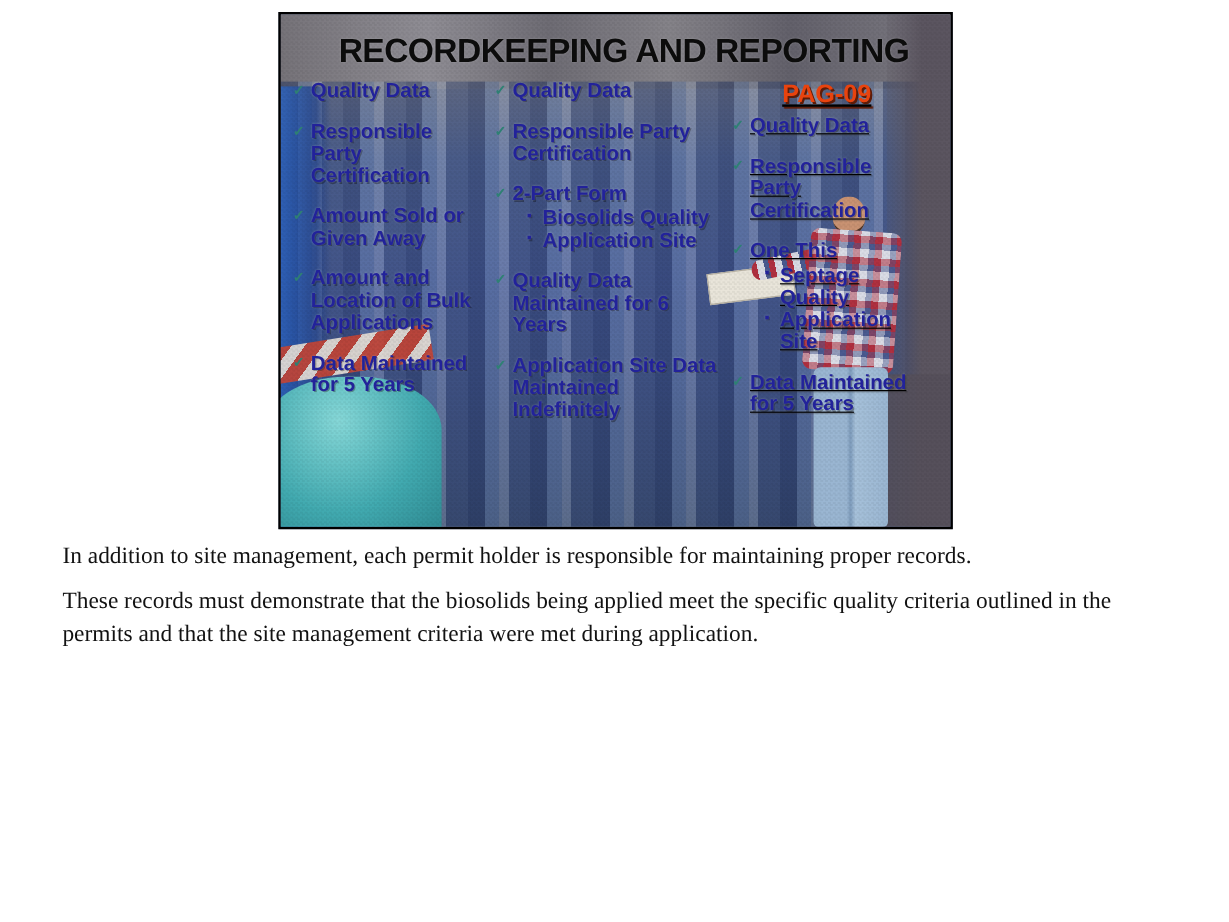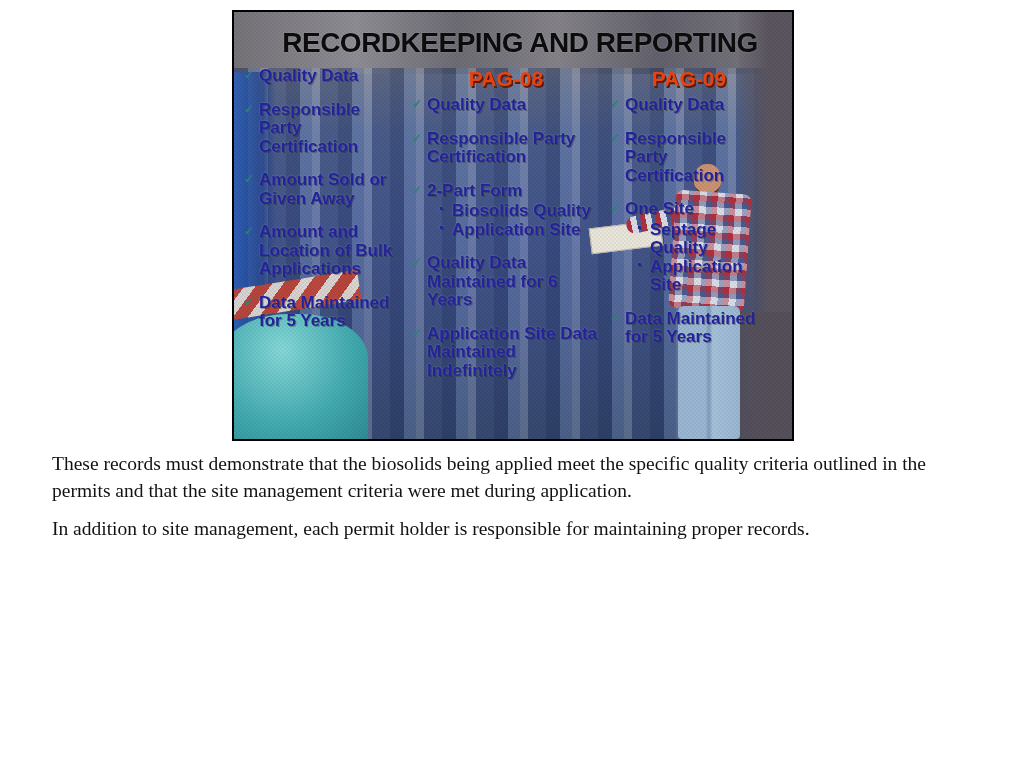--- a/index.html
+++ b/index.html
@@ -49,21 +49,21 @@
     background:repeating-conic-gradient(rgba(0,0,0,.14) 0% 25%, transparent 0% 50%) 0 0/4px 4px; }
 
   
   .photo-content { position:absolute; inset:0; z-index:2; }
   .img-title { position:absolute; left:0; top:15px; width:100%; text-align:center;
     font-size:28px; font-weight:bold; letter-spacing:-0.5px; color:#0c0c0c;
     text-shadow:0 0 2px rgba(255,255,255,.25);padding-left:14px; }
   .col { position:absolute; top:55px; }
   .col1 { left:10px;  width:156px; }
   .col2 { left:178px; width:188px; }
-  .col3 { left:376px; width:158px; }
+  .col3 { left:376px; width:158px;text-decoration:underline; }
   .pag { text-align:center; font-size:21px; font-weight:bold; color:#e8430e;
          text-shadow:1.5px 1.5px 0 #5e1c08; margin-bottom:5px; }
   .col ul { list-style:none; }
   .col li { position:relative; padding-left:15px; font-size:17px; font-weight:bold;
             line-height:1.09; color:#22229a; margin-bottom:15px;
             text-shadow:0 0 2px rgba(255,255,255,.3), 1px 1px 0 rgba(0,0,0,.35); }
   .chk { position:absolute; left:0; top:2px; font-size:12px; color:#2e8073; font-weight:bold;
          text-shadow:none; }
   ul.subs { margin-top:2px; padding-left:12px; }
   ul.subs li { padding-left:13px; margin-bottom:0; }
@@ -106,50 +106,49 @@
         <ul>
           <li><span class="chk">✓</span><span>Quality Data</span></li>
           <li><span class="chk">✓</span><span>Responsible Party Certification</span></li>
           <li><span class="chk">✓</span><span>Amount Sold or Given Away</span></li>
           <li><span class="chk">✓</span><span>Amount and Location of Bulk Applications</span></li>
           <li><span class="chk">✓</span><span>Data Maintained for 5 Years</span></li>
         </ul>
       </div>
 
       <div class="col col2">
-        <div class="pag">PAG-08</div>
         <ul>
           <li><span class="chk">✓</span><span>Quality Data</span></li>
           <li><span class="chk">✓</span><span>Responsible Party Certification</span></li>
           <li><span class="chk">✓</span><span>2-Part Form</span>
             <ul class="subs">
               <li><span class="sq">▪</span><span>Biosolids Quality</span></li>
               <li><span class="sq">▪</span><span>Application Site</span></li>
             </ul>
           </li>
           <li><span class="chk">✓</span><span>Quality Data Maintained for 6 Years</span></li>
           <li><span class="chk">✓</span><span>Application Site Data Maintained Indefinitely</span></li>
         </ul>
       </div>
 
       <div class="col col3">
         <div class="pag">PAG-09</div>
         <ul>
           <li><span class="chk">✓</span><span>Quality Data</span></li>
           <li><span class="chk">✓</span><span>Responsible Party Certification</span></li>
-          <li><span class="chk">✓</span><span>One Site</span>
+          <li><span class="chk">✓</span><span>One This</span>
             <ul class="subs">
               <li><span class="sq">▪</span><span>Septage Quality</span></li>
               <li><span class="sq">▪</span><span>Application Site</span></li>
             </ul>
           </li>
           <li><span class="chk">✓</span><span>Data Maintained for 5 Years</span></li>
         </ul>
       </div>
     </div>
   </figure>
 
   <div class="body-text">
+    <p>In addition to site management, each permit holder is responsible for maintaining proper records.</p>
     <p>These records must demonstrate that the biosolids being applied meet the specific quality criteria outlined in the permits and that the site management criteria were met during application.</p>
-    <p>In addition to site management, each permit holder is responsible for maintaining proper records.</p>
   </div>
 
 </div>
 
 </body></html>

